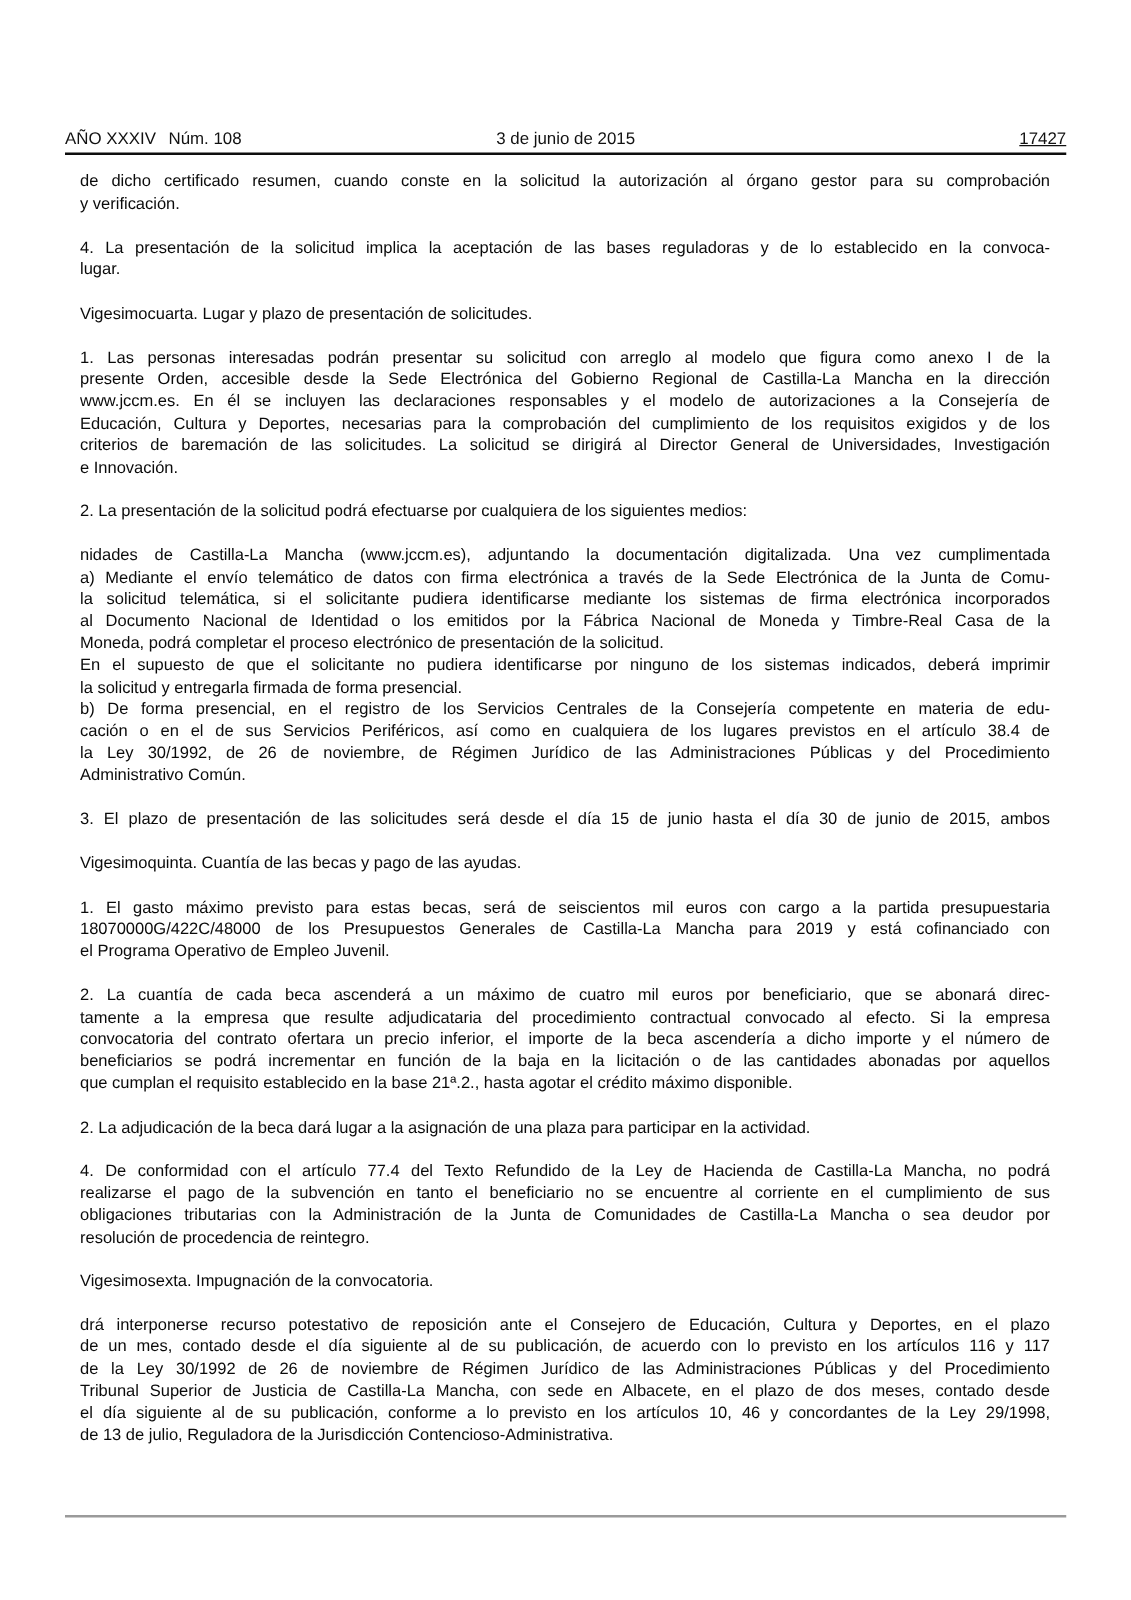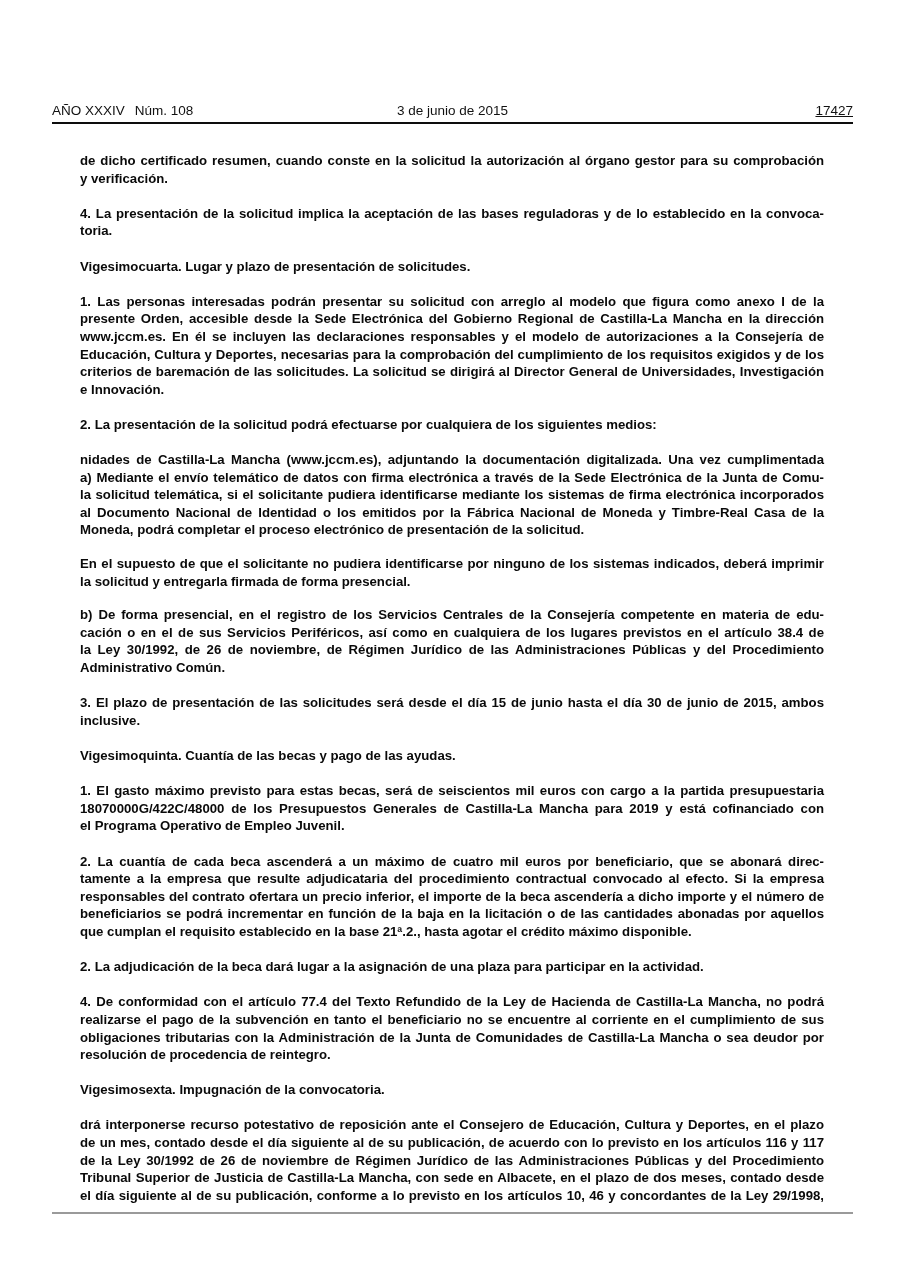--- a/index.html
+++ b/index.html
@@ -46,21 +46,21 @@
   }
   .doc-body {
     position: absolute;
     top: 136px;
     left: 64px;
     width: 776px;
     font-size: 13.2px;
     line-height: 17.6px;
     color: #0a0a0a;
   }
-  .para { margin: 16px; font-weight: bold; }
+  .para { margin: 0; }
   .para.gap { margin-bottom: 17.6px; }
   .line {
     text-align: justify;
     text-align-last: justify;
   }
   .line.last {
     text-align-last: left;
   }
   .footer-rule {
     position: absolute;
@@ -85,21 +85,21 @@
     <div class="right">17427</div>
   </div>
 
   <div class="doc-body">
       <div class="para gap">
         <div class="line">de dicho certificado resumen, cuando conste en la solicitud la autorización al órgano gestor para su comprobación</div>
         <div class="line last">y verificación.</div>
       </div>
       <div class="para gap">
         <div class="line">4. La presentación de la solicitud implica la aceptación de las bases reguladoras y de lo establecido en la convoca-</div>
-        <div class="line last">toria.</div>
+        <div class="line last">lugar.</div>
       </div>
       <div class="para gap">
         <div class="line last">Vigesimocuarta. Lugar y plazo de presentación de solicitudes.</div>
       </div>
       <div class="para gap">
         <div class="line">1. Las personas interesadas podrán presentar su solicitud con arreglo al modelo que figura como anexo I de la</div>
         <div class="line">presente Orden, accesible desde la Sede Electrónica del Gobierno Regional de Castilla-La Mancha en la dirección</div>
         <div class="line">www.jccm.es. En él se incluyen las declaraciones responsables y el modelo de autorizaciones a la Consejería de</div>
         <div class="line">Educación, Cultura y Deportes, necesarias para la comprobación del cumplimiento de los requisitos exigidos y de los</div>
         <div class="line">criterios de baremación de las solicitudes. La solicitud se dirigirá al Director General de Universidades, Investigación</div>
@@ -120,34 +120,33 @@
         <div class="line last">la solicitud y entregarla firmada de forma presencial.</div>
       </div>
       <div class="para gap">
         <div class="line">b) De forma presencial, en el registro de los Servicios Centrales de la Consejería competente en materia de edu-</div>
         <div class="line">cación o en el de sus Servicios Periféricos, así como en cualquiera de los lugares previstos en el artículo 38.4 de</div>
         <div class="line">la Ley 30/1992, de 26 de noviembre, de Régimen Jurídico de las Administraciones Públicas y del Procedimiento</div>
         <div class="line last">Administrativo Común.</div>
       </div>
       <div class="para gap">
         <div class="line">3. El plazo de presentación de las solicitudes será desde el día 15 de junio hasta el día 30 de junio de 2015, ambos</div>
-        <div class="line last">inclusive.</div>
       </div>
       <div class="para gap">
         <div class="line last">Vigesimoquinta. Cuantía de las becas y pago de las ayudas.</div>
       </div>
       <div class="para gap">
         <div class="line">1. El gasto máximo previsto para estas becas, será de seiscientos mil euros con cargo a la partida presupuestaria</div>
         <div class="line">18070000G/422C/48000 de los Presupuestos Generales de Castilla-La Mancha para 2019 y está cofinanciado con</div>
         <div class="line last">el Programa Operativo de Empleo Juvenil.</div>
       </div>
       <div class="para gap">
         <div class="line">2. La cuantía de cada beca ascenderá a un máximo de cuatro mil euros por beneficiario, que se abonará direc-</div>
         <div class="line">tamente a la empresa que resulte adjudicataria del procedimiento contractual convocado al efecto. Si la empresa</div>
-        <div class="line">responsables del contrato ofertara un precio inferior, el importe de la beca ascendería a dicho importe y el número de</div>
+        <div class="line">convocatoria del contrato ofertara un precio inferior, el importe de la beca ascendería a dicho importe y el número de</div>
         <div class="line">beneficiarios se podrá incrementar en función de la baja en la licitación o de las cantidades abonadas por aquellos</div>
         <div class="line last">que cumplan el requisito establecido en la base 21ª.2., hasta agotar el crédito máximo disponible.</div>
       </div>
       <div class="para gap">
         <div class="line last">2. La adjudicación de la beca dará lugar a la asignación de una plaza para participar en la actividad.</div>
       </div>
       <div class="para gap">
         <div class="line">4. De conformidad con el artículo 77.4 del Texto Refundido de la Ley de Hacienda de Castilla-La Mancha, no podrá</div>
         <div class="line">realizarse el pago de la subvención en tanto el beneficiario no se encuentre al corriente en el cumplimiento de sus</div>
         <div class="line">obligaciones tributarias con la Administración de la Junta de Comunidades de Castilla-La Mancha o sea deudor por</div>
@@ -155,18 +154,19 @@
       </div>
       <div class="para gap">
         <div class="line last">Vigesimosexta. Impugnación de la convocatoria.</div>
       </div>
       <div class="para">
         <div class="line">drá interponerse recurso potestativo de reposición ante el Consejero de Educación, Cultura y Deportes, en el plazo</div>
         <div class="line">de un mes, contado desde el día siguiente al de su publicación, de acuerdo con lo previsto en los artículos 116 y 117</div>
         <div class="line">de la Ley 30/1992 de 26 de noviembre de Régimen Jurídico de las Administraciones Públicas y del Procedimiento</div>
         <div class="line">Tribunal Superior de Justicia de Castilla-La Mancha, con sede en Albacete, en el plazo de dos meses, contado desde</div>
         <div class="line">el día siguiente al de su publicación, conforme a lo previsto en los artículos 10, 46 y concordantes de la Ley 29/1998,</div>
+        <div class="line last">de 13 de julio, Reguladora de la Jurisdicción Contencioso-Administrativa.</div>
       </div>
     </div>
 
   <div class="footer-rule"></div>
 
 </div>
 
 </body></html>

